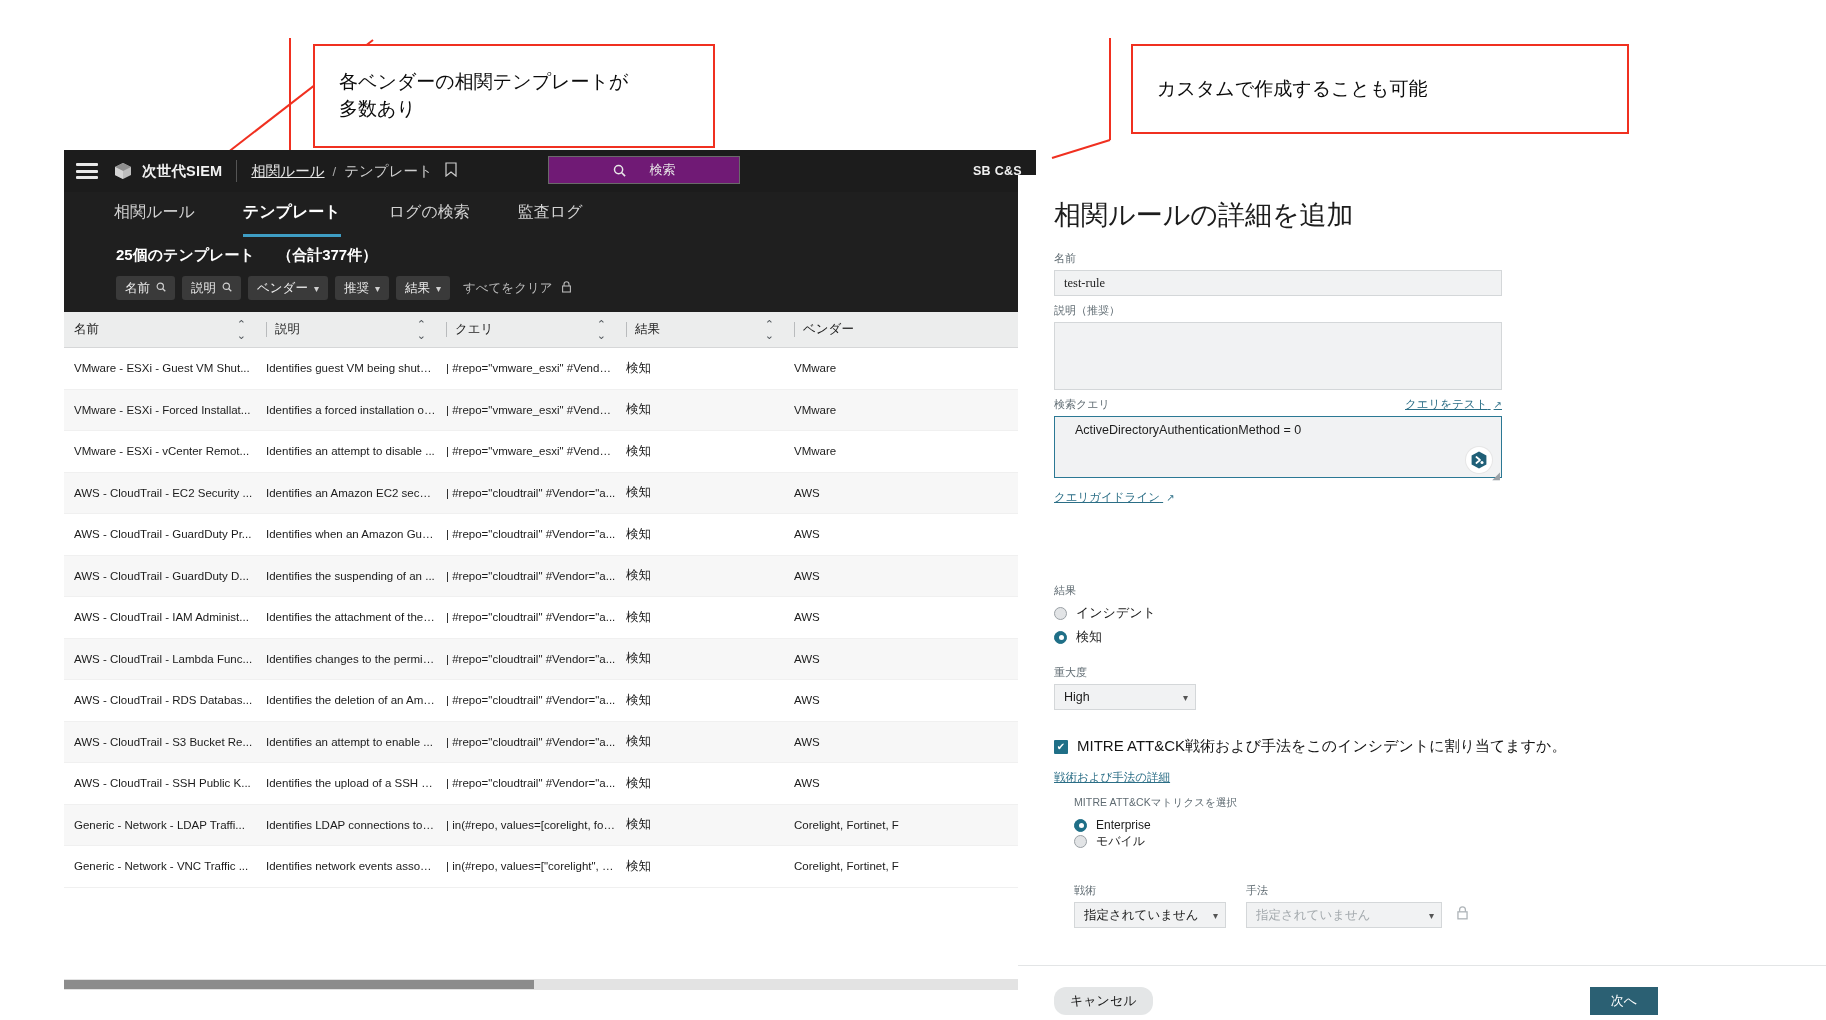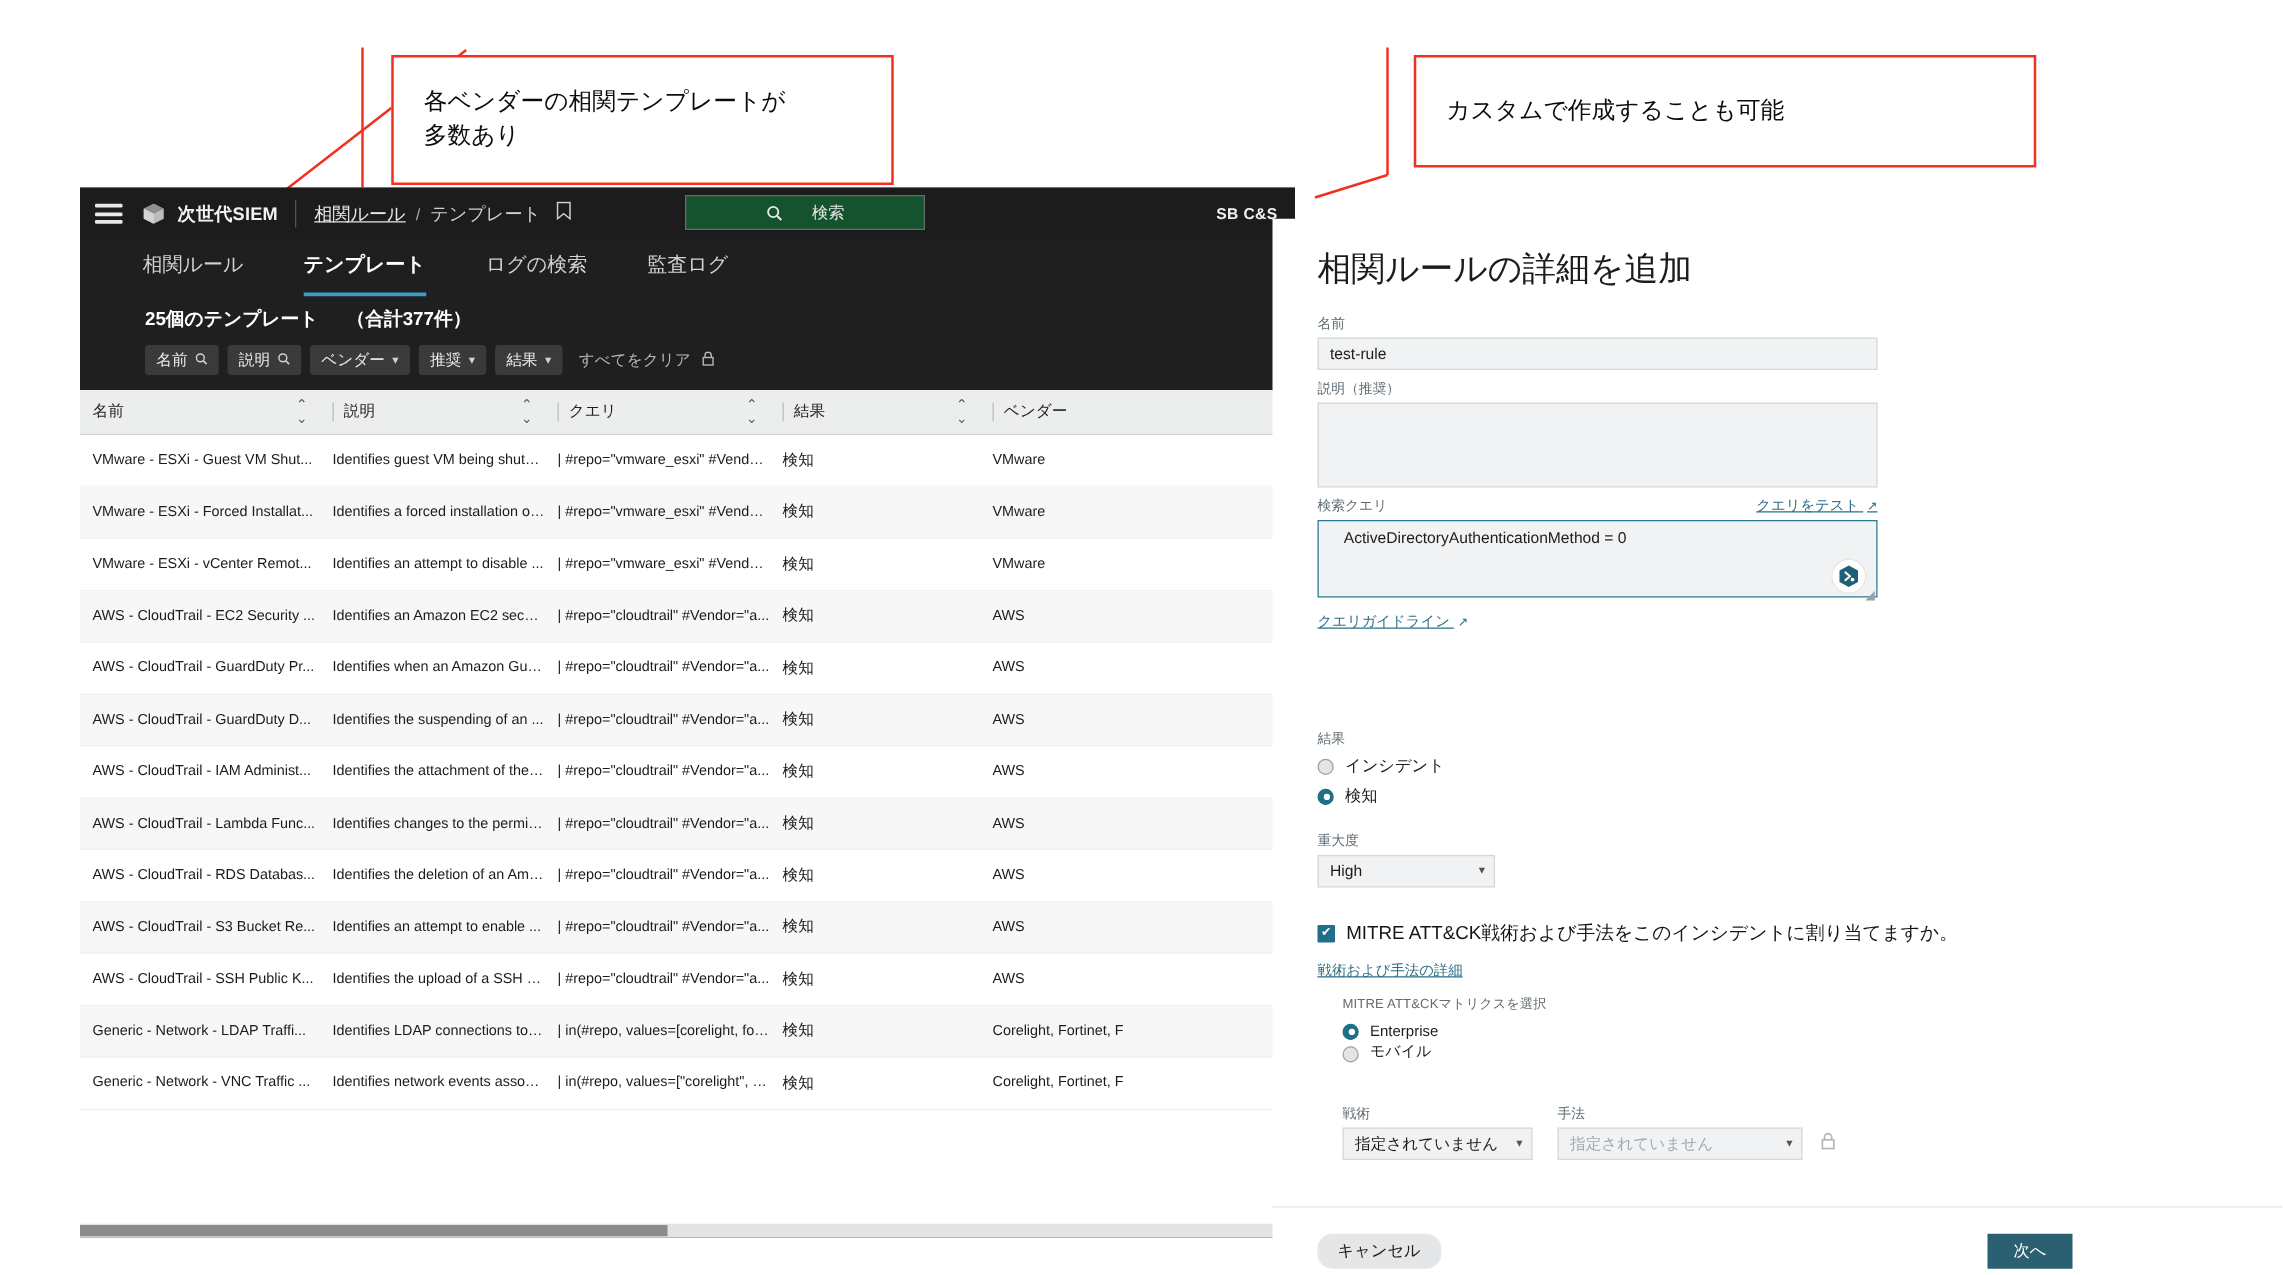--- a/index.html
+++ b/index.html
@@ -70,21 +70,21 @@
   .crumb-sep { color:#aaa; font-size: 13px; margin: 0 8px; }
   .crumb-cur { color:#cfcfcf; font-size: 14.5px; white-space: nowrap; }
   .bookmark-ico { margin-left: 12px; color:#cfcfcf; }
   .search-pill {
     position: absolute;
     left: 484px;
     top: 6px;
     width: 190px;
     height: 26px;
     border: 1px solid #6a6a6a;
-    background: #14532d;
+    background: #701a75;
     display: flex;
     align-items: center;
     justify-content: center;
     gap: 24px;
     cursor: text;
   }
   .search-pill span { color:#e8e8e8; font-size: 13px; }
   .acct {
     position: absolute;
     right: 14px; top: 0; height: 42px;
@@ -273,21 +273,21 @@
   }
   .ti {
     width: 100%;
     box-sizing: border-box;
     background: #f1f2f3;
     border: 1px solid #d4d7d9;
     height: 26px;
     font-size: 12.5px;
     color: #1c1c1c;
     padding: 0 9px;
-    font-family: Liberation Sans, sans-serif;
+    font-family: Liberation Serif, serif;
     outline: none;
   }
   .ta {
     width: 100%;
     box-sizing: border-box;
     background: #f1f2f3;
     border: 1px solid #d4d7d9;
     font-size: 12.5px;
     color: #1c1c1c;
     padding: 6px 20px;
@@ -720,21 +720,21 @@
   <div class="fld" style="left:36px; top:592px;">
     <span class="link">戦術および手法の詳細</span>
   </div>
 
   <div class="fld" style="left:56px; top:621px; width:400px;">
     <div class="matrix-sub">MITRE ATT&amp;CKマトリクスを選択</div>
     <div class="radio-row" style="margin-top:8px;">
       <span class="radio on"></span>
       <span class="radio-label en">Enterprise</span>
     </div>
-    <div class="radio-row" style="margin-top:1px;align-items:flex-end;">
+    <div class="radio-row" style="margin-top:1px;">
       <span class="radio"></span>
       <span class="radio-label en">モバイル</span>
     </div>
   </div>
 
   <div class="fld" style="left:56px; top:708px; width:152px;">
     <label class="fld-label">戦術</label>
     <div class="sel-wrap">
       <select class="sel">
         <option>指定されていません</option>

